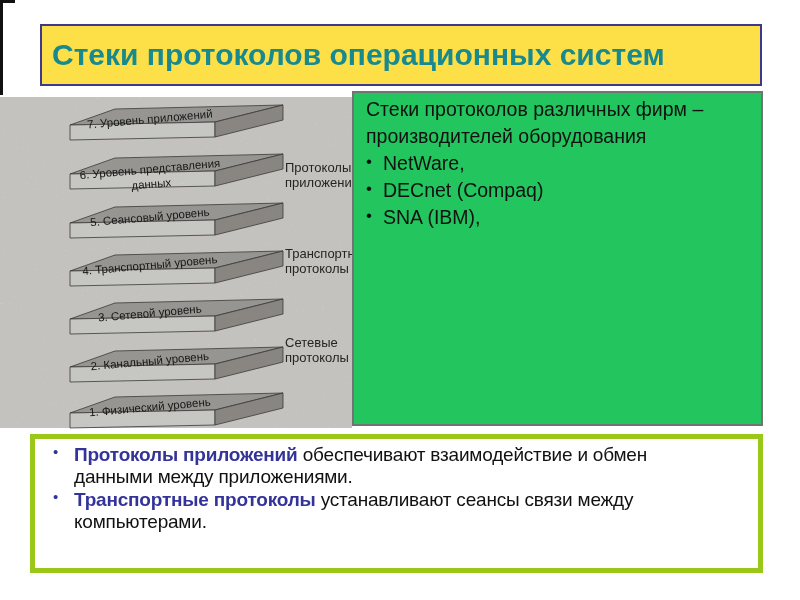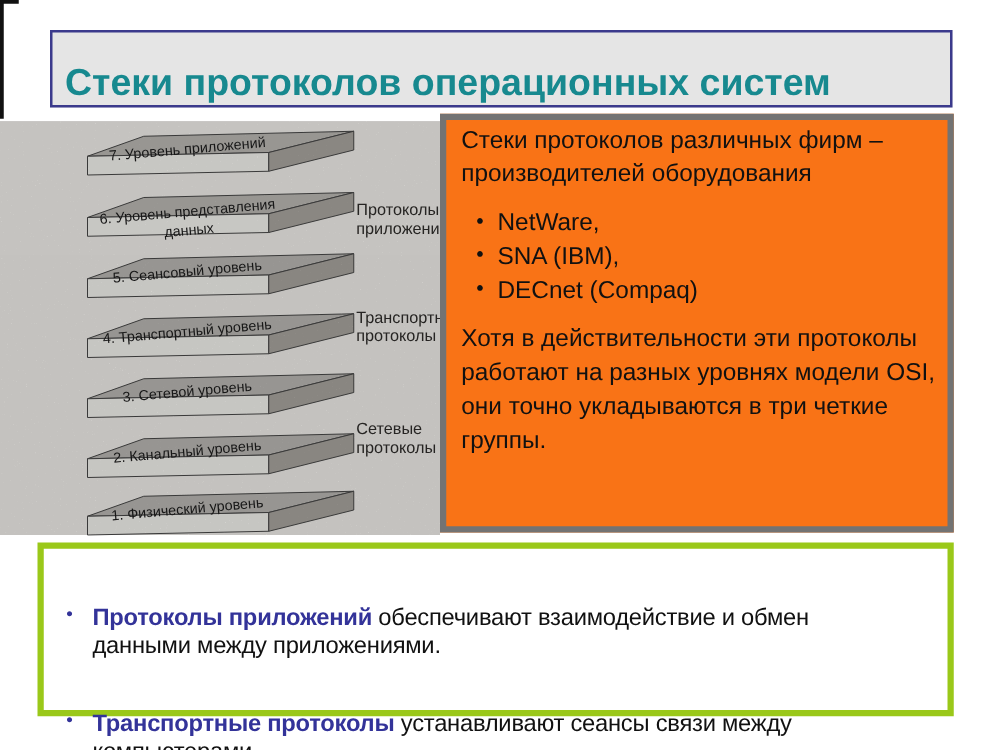--- a/index.html
+++ b/index.html
@@ -7,51 +7,51 @@
     position:relative;width:800px;height:600px;background:#ffffff;
     font-family:"Liberation Sans","DejaVu Sans",sans-serif;overflow:hidden;
   }
   
   .corner-v{position:absolute;left:0;top:0;width:3px;height:95px;background:#111;}
   .corner-h{position:absolute;left:0;top:0;width:15px;height:3px;background:#111;}
 
   
   .title-box{
     position:absolute;left:40px;top:24px;width:718px;height:58px;
-    border:2px solid #3b3a8c;background:#e5e5e5;display:flex;align-items:flex-end;
+    border:2px solid #3b3a8c;background:#fde047;display:flex;align-items:center;
   }
   .title-box h1{
     margin:0 0 0 10px;font-size:30px;font-weight:bold;color:#17898f;letter-spacing:0;
   }
 
   
   .diagram{position:absolute;left:0;top:95px;width:352px;height:335px;}
   .slab-label{font-size:11.5px;fill:#1c1c1c;text-anchor:middle;font-family:"Liberation Sans",sans-serif;}
   .group-label{font-size:13px;fill:#2e2c2a;font-family:"Liberation Sans",sans-serif;}
 
   
   .right-box{
     position:absolute;left:352px;top:91px;width:411px;height:335px;
-    border:5px solid #737373;background:#f97316;box-sizing:border-box;
+    border:2px solid #737373;background:#22c55e;box-sizing:border-box;
     padding:3px 8px 0 12px;font-size:19.5px;line-height:27px;color:#111;
   }
   .right-box p{margin:0;}
-  .right-box ul{list-style:none;margin:12px;padding:0;}
+  .right-box ul{list-style:none;margin:0;padding:0;}
   .right-box li{position:relative;padding-left:17px;}
   .right-box li::before{content:"\2022";position:absolute;left:0;top:-2px;font-size:17px;color:#111;}
 
   
   .bottom-box{
     position:absolute;left:30px;top:434px;width:733px;height:139px;
     border:5px solid #9ac819;background:#fff;box-sizing:border-box;
     padding:5px 55px 0 0;font-size:19px;line-height:22.4px;color:#111;
     letter-spacing:-0.2px;
   }
   .bottom-box ul{list-style:none;margin:0;padding:0 0 0 39px;}
-  .bottom-box li{position:relative;margin-top:40px;}
+  .bottom-box li{position:relative;}
   .bottom-box li::before{
     content:"\2022";position:absolute;left:-21px;top:-3px;font-size:15px;color:#333399;
   }
   .term{font-weight:bold;color:#333399;}
 </style>
 </head>
 <body>
 
 <div class="slide">
 
@@ -125,24 +125,23 @@
           <text class="group-label" x="285" y="267">протоколы</text>
         </g>
       <rect x="0" y="2" width="352" height="331" filter="url(#grain)" opacity="0.16"></rect>
     </svg>
   </div>
 
   <div class="right-box">
     <p>Стеки протоколов различных фирм – производителей оборудования</p>
     <ul>
       <li>NetWare,</li>
+      <li>DECnet (Compaq)</li>
       <li>SNA (IBM),</li>
-      <li>DECnet (Compaq)</li>
     </ul>
-    <p>Хотя в действительности эти протоколы работают на разных уровнях модели OSI, они точно укладываются в три четкие группы.</p>
   </div>
 
   <div class="bottom-box">
     <ul>
       <li><span class="term">Протоколы приложений</span><span> обеспечивают взаимодействие и обмен данными между приложениями.</span></li>
       <li><span class="term">Транспортные протоколы</span><span> устанавливают сеансы связи между компьютерами.</span></li>
     </ul>
   </div>
 
 </div>

